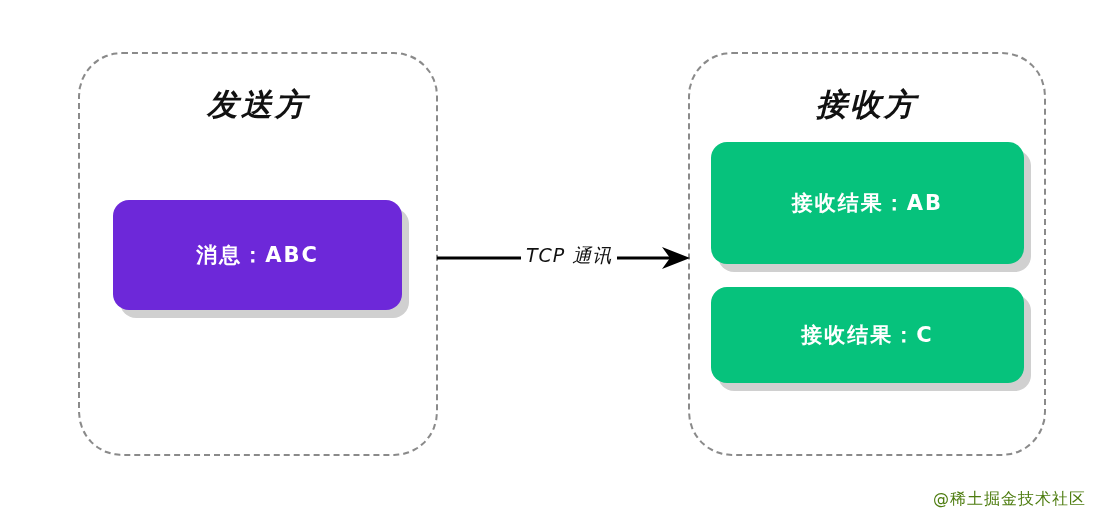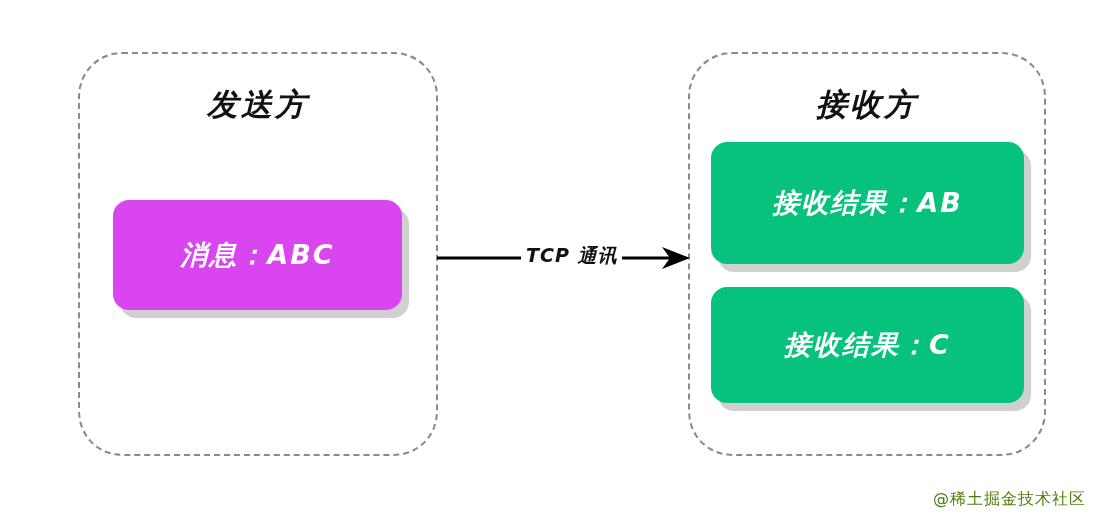--- a/index.html
+++ b/index.html
@@ -59,66 +59,65 @@
     position: absolute;
     border-radius: 16px;
     box-shadow: 7px 8px 0 0 rgba(170,170,170,0.55);
     display: flex;
     align-items: center;
     justify-content: center;
     box-sizing: border-box;
   }
   .msg-box .label {
     font-family: "DejaVu Sans", sans-serif;
-    font-size: 27px;
+    font-size: 21px;
     font-weight: 700;
-    font-style: italic;
     color: #ffffff;
     letter-spacing: 2px;
     white-space: nowrap;
   }
 
   #box-message {
     left: 113px;
     top: 200px;
     width: 289px;
     height: 110px;
-    background: #d946ef;
+    background: #6d28d9;
   }
   #box-result-1 {
     left: 711px;
     top: 142px;
     width: 313px;
     height: 122px;
     background: #06c27c;
   }
   #box-result-2 {
     left: 711px;
     top: 287px;
     width: 313px;
-    height: 116px;
+    height: 96px;
     background: #06c27c;
   }
 
   
   #arrow-layer {
     position: absolute;
     left: 0;
     top: 0;
     width: 1102px;
     height: 522px;
     pointer-events: none;
   }
   #arrow-label {
     position: absolute;
     left: 521px;
     top: 243px;
     font-family: "DejaVu Sans", sans-serif;
     font-size: 19px;
-    font-weight: 700;
+    font-weight: 400;
     font-style: italic;
     color: #111111;
     background: #ffffff;
     padding: 0 5px;
     letter-spacing: 1px;
     white-space: nowrap;
   }
 
   
   #watermark {

